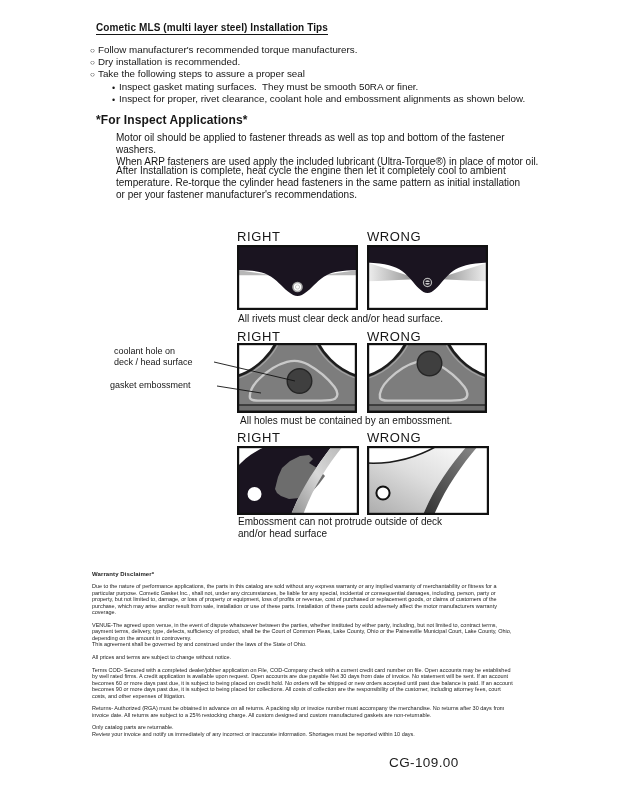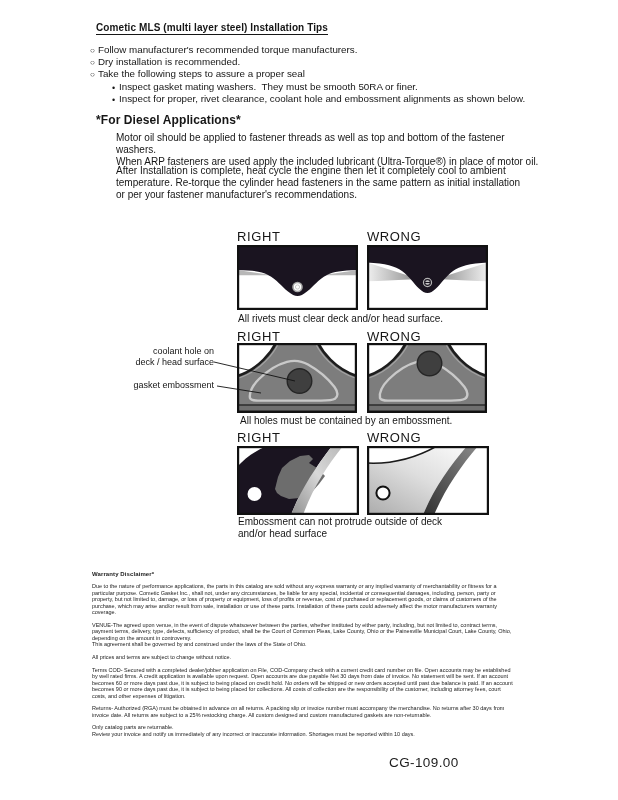--- a/index.html
+++ b/index.html
@@ -17,43 +17,43 @@
   .b-line{display:flex; align-items:flex-start; white-space:pre;}
   .b-mark{font-size:8px; width:8px; flex:0 0 8px; transform:translateY(1px); text-align:left;}
   .sub{padding-left:22px;}
   .sub .b-mark{font-size:9px; width:7px; flex:0 0 7px;}
   .diesel-h{left:96px; top:113px; font-size:12px; font-weight:bold; letter-spacing:0.1px;}
   .para{left:96px; width:430px; font-size:10px; line-height:11.8px; white-space:pre-line;margin-left:20px;}
   .p1{top:132px;} .p2{top:165px;} .p3{top:205px;}
   .rw-label{width:121px; font-size:13px; letter-spacing:0.6px; color:#161616;}
   .caption{font-size:10px; line-height:11.5px; white-space:pre-line; color:#161616;}
   .diag{line-height:0;}
-  .ann{ text-align:right; font-size:9px; line-height:10.5px; white-space:pre-line; color:#161616;}
+  .ann{ font-size:9px; line-height:10.5px; white-space:pre-line; color:#161616;}
   .warranty{left:92px; top:571px; width:421px; color:#222;}
   .warranty h4{margin:0 0 6px 0; font-size:6px; letter-spacing:0.1px;}
   .warranty p{margin:0 0 6.2px 0; font-size:5.5px; line-height:6.5px; white-space:pre-line;}
   .pagenum{left:389px; top:755px; font-size:13.5px; letter-spacing:0.4px; color:#1c1c1c;}
   .overlay{left:0; top:0; pointer-events:none; z-index:5;}
 </style>
 </head>
 <body>
 
 <div class="page">
 
   <div class="abs title">Cometic MLS (multi layer steel) Installation Tips</div>
 
   <div class="abs tips">
     <div class="b-line"><span class="b-mark">○</span><span>Follow manufacturer's recommended torque manufacturers.</span></div>
     <div class="b-line"><span class="b-mark">○</span><span>Dry installation is recommended.</span></div>
     <div class="b-line"><span class="b-mark">○</span><span>Take the following steps to assure a proper seal</span></div>
-    <div class="b-line sub"><span class="b-mark">•</span><span>Inspect gasket mating washers.  They must be smooth 50RA or finer.</span></div>
+    <div class="b-line sub"><span class="b-mark">•</span><span>Inspect gasket mating surfaces.  They must be smooth 50RA or finer.</span></div>
     <div class="b-line sub"><span class="b-mark">•</span><span>Inspect for proper, rivet clearance, coolant hole and embossment alignments as shown below.</span></div>
   </div>
 
-  <div class="abs diesel-h">*For Diesel Applications*</div>
+  <div class="abs diesel-h">*For Inspect Applications*</div>
   <div class="abs para p1">Motor oil should be applied to fastener threads as well as top and bottom of the fastener washers.
 When ARP fasteners are used apply the included lubricant (Ultra-Torque®) in place of motor oil.</div>
   <div class="abs para p2">After Installation is complete, heat cycle the engine then let it completely cool to ambient
 temperature. Re-torque the cylinder head fasteners in the same pattern as initial installation
 or per your fastener manufacturer's recommendations.</div>
 
   <div class="abs rw-label" style="left:237px;top:229px;">RIGHT</div>
   <div class="abs rw-label" style="left:367px;top:229px;">WRONG</div>
 
   <div class="abs diag" style="left:237px;top:245px;">

